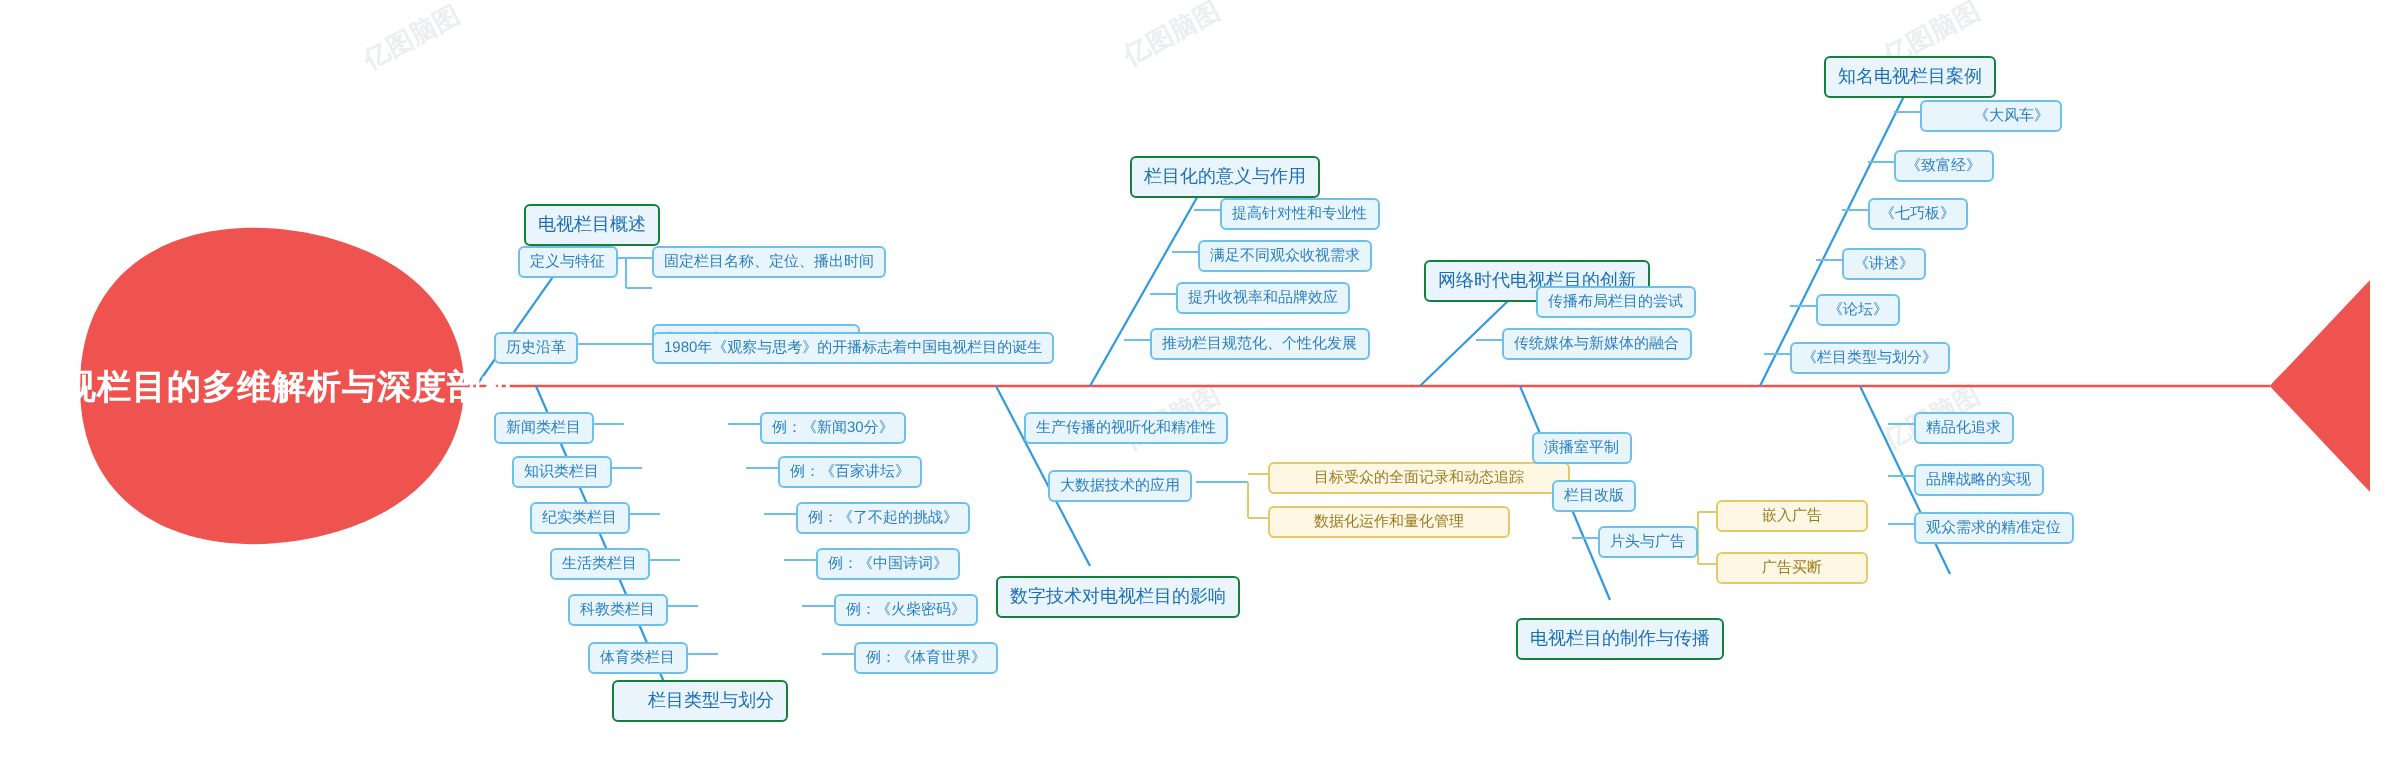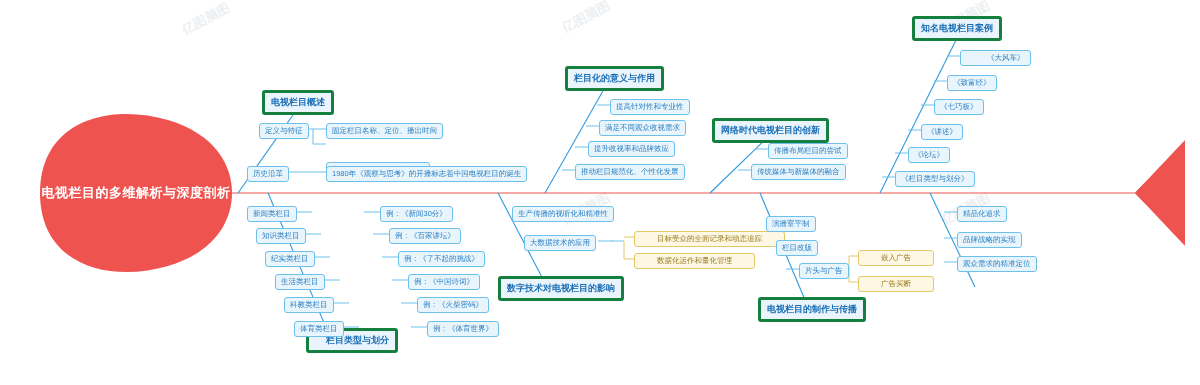--- a/index.html
+++ b/index.html
@@ -6,25 +6,25 @@
   body{
     width:1200px;height:385px;background:#ffffff;
     font-family:"Liberation Sans","DejaVu Sans",sans-serif;
     overflow:hidden;position:relative;
   }
   #stage{position:absolute;left:0;top:0;width:1200px;height:385px;}
   svg.layer{position:absolute;left:0;top:0;width:1200px;height:385px;}
   .node{position:absolute;box-sizing:border-box;white-space:nowrap;
         display:flex;align-items:center;justify-content:center;}
   .n-head{
-    color:#ffffff;font-size:13px;font-weight:bold;letter-spacing:.5px;
+    color:#ffffff;font-size:17px;font-weight:bold;letter-spacing:.5px;
   }
   .n-main{
-    background:#eaf4fd;border:3px solid #15803d;border-radius:3px;
-    color:#1b6fb5;font-size:9px;font-weight:bold;padding:3px 6px;
+    background:#eaf4fd;border:1px solid #15803d;border-radius:3px;
+    color:#1b6fb5;font-size:9px;font-weight:normal;padding:3px 6px;margin-top:12px;
   }
   .n-sub{
     background:#e9f5fd;border:1px solid #6cc0ea;border-radius:3px;
     color:#2b7fc0;font-size:7.5px;padding:2px 5px;
   }
   .n-sub2{
     background:#fdf7e3;border:1px solid #e3c96a;border-radius:3px;
     color:#9a7c20;font-size:7.5px;padding:2px 22px;
   }
   .wm{

